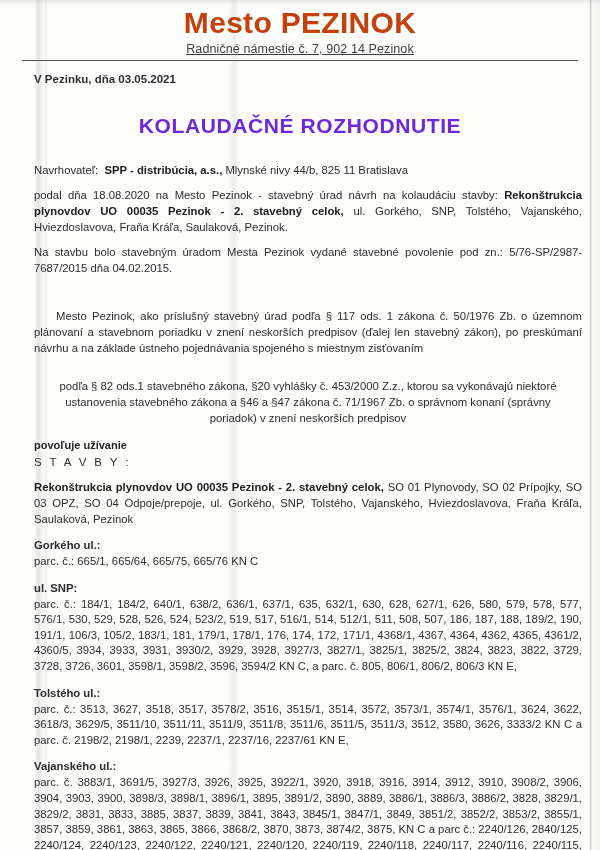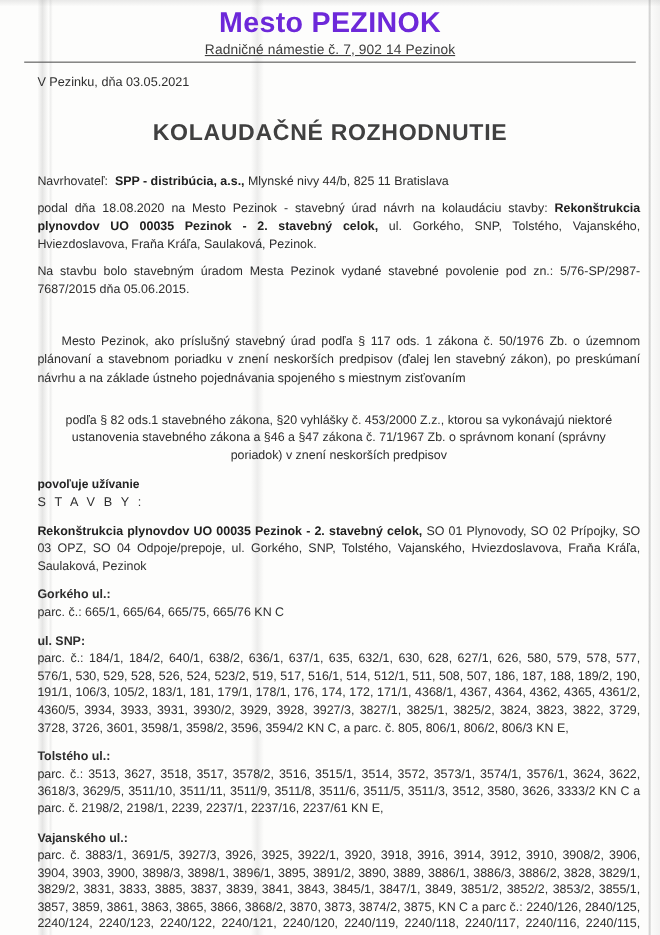--- a/index.html
+++ b/index.html
@@ -48,24 +48,24 @@
     z-index: 5;
     padding: 0;
   }
 
   
   .letterhead {
     text-align: center;
     padding-top: 6px;
   }
   .org-title {
-    font-size: 26px;
+    font-size: 30px;
     font-weight: bold;
     letter-spacing: .3px;
-    color: #6d28d9;
+    color: #c2410c;
     line-height: 1.1;
   }
   .org-address {
     font-size: 12.5px;
     color: #3d3d3d;
     margin-top: 3px;
     letter-spacing: .1px;
     text-decoration: underline;
   }
   .rule {
@@ -81,28 +81,29 @@
     margin-top: 6px;
     text-align: center;
   }
 
   
   .refblock {
     margin: 10px 0 0 34px;
     font-size: 11.5px;
     line-height: 1.45;
     color: #2f2f2f;
+    font-weight: bold;
   }
 
   
   .doc-heading {
     text-align: center;
     font-size: 21px;
     letter-spacing: .6px;
-    color: #404040;
+    color: #6d28d9;
     margin-top: 26px;
     margin-bottom: 4px;
   }
 
   
   .body-area {
     margin: 0 18px 0 34px;
     font-size: 11.3px;
     line-height: 1.42;
     color: #2d2d2d;
@@ -180,21 +181,21 @@
       <span>Navrhovateľ:</span>&nbsp;
       <b>SPP - distribúcia, a.s.,</b>
       <span>Mlynské nivy 44/b, 825 11  Bratislava</span>
     </p>
 
     <p class="para">
       <span>podal dňa 18.08.2020 na Mesto Pezinok - stavebný úrad návrh na kolaudáciu  stavby:</span>
       <b>Rekonštrukcia plynovdov UO 00035 Pezinok - 2. stavebný celok,</b><span> ul. Gorkého, SNP, Tolstého, Vajanského, Hviezdoslavova, Fraňa Kráľa, Saulaková, Pezinok.</span>
     </p>
 
-    <p class="para">Na stavbu bolo stavebným úradom Mesta Pezinok vydané stavebné povolenie pod zn.: 5/76-SP/2987-7687/2015 dňa 05.06.2015.</p>
+    <p class="para">Na stavbu bolo stavebným úradom Mesta Pezinok vydané stavebné povolenie pod zn.: 5/76-SP/2987-7687/2015 dňa 04.02.2015.</p>
 
     <p class="para indent">Mesto Pezinok, ako príslušný stavebný úrad podľa § 117 ods. 1 zákona č. 50/1976 Zb. o územnom plánovaní a stavebnom poriadku v znení neskorších predpisov (ďalej len stavebný zákon), po preskúmaní návrhu a na základe ústneho pojednávania spojeného s miestnym zisťovaním</p>
 
     <p class="center-para">podľa § 82 ods.1 stavebného zákona, §20 vyhlášky č. 453/2000 Z.z., ktorou sa vykonávajú niektoré ustanovenia stavebného zákona a §46 a §47 zákona č. 71/1967 Zb. o správnom konaní (správny poriadok) v znení neskorších predpisov</p>
 
     <div class="grant">povoľuje užívanie</div>
 
     <div class="stavby-label">S T A V B Y :</div>
 
     <p class="para">

